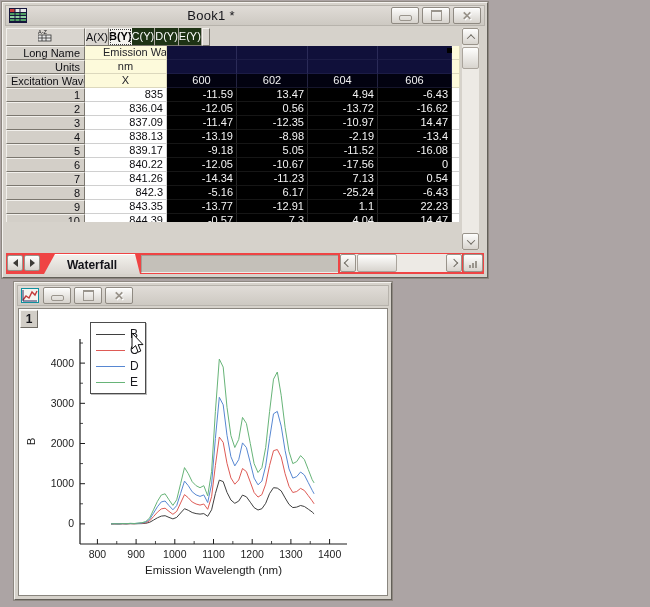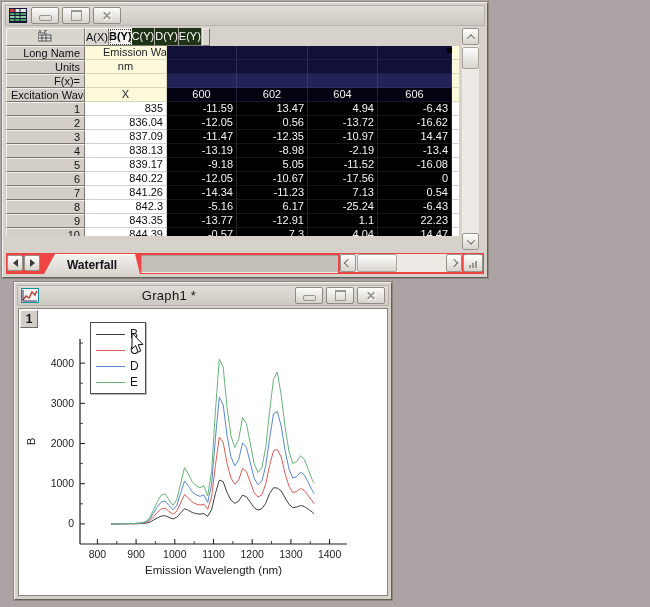--- a/index.html
+++ b/index.html
@@ -61,20 +61,21 @@
     <svg class="appicon" viewBox="0 0 18 15">
       <rect x="0" y="0" width="18" height="15" fill="#16163c"></rect>
       <rect x="1" y="1" width="16" height="3" fill="#e8e8e8"></rect>
       <rect x="1" y="1" width="5" height="3" fill="#c84040"></rect>
       <rect x="1" y="5" width="16" height="2" fill="#4f9e62"></rect>
       <rect x="1" y="8" width="16" height="2" fill="#8fd0a0"></rect>
       <rect x="1" y="11" width="16" height="2" fill="#4f9e62"></rect>
       <line x1="6" y1="1" x2="6" y2="14" stroke="#16163c" stroke-width="1"></line>
       <line x1="11" y1="1" x2="11" y2="14" stroke="#16163c" stroke-width="1"></line>
     </svg>
+    <div class="title-text">Book1 *</div>
     <div class="tb-btns">
       <div class="tb-btn">
           <div class="glyph-min"></div>
         </div>
       <div class="tb-btn">
           <div class="glyph-max"></div>
         </div>
       <div class="tb-btn">
           <div class="glyph-x">✕</div>
         </div>
@@ -109,29 +110,20 @@
       <div class="trow">
         <div class="cell c-rl" style="width:79px;height:14px">Units</div>
         <div class="cell c-cream" style="width:82px;height:14px">nm</div>
         <div class="cell c-sel-h" style="width:70px;height:14px"></div>
         <div class="cell c-sel-h" style="width:71px;height:14px"></div>
         <div class="cell c-sel-h" style="width:70px;height:14px"></div>
         <div class="cell c-sel-h" style="width:74px;height:14px"></div>
         <div class="cell c-cream" style="width:8px;height:14px"></div>
       </div>
       <div class="trow">
-        <div class="cell c-rl" style="width:79px;height:14px">F(x)=</div>
-        <div class="cell c-cream" style="width:82px;height:14px"></div>
-        <div class="cell c-sel-fx" style="width:70px;height:14px"></div>
-        <div class="cell c-sel-fx" style="width:71px;height:14px"></div>
-        <div class="cell c-sel-fx" style="width:70px;height:14px"></div>
-        <div class="cell c-sel-fx" style="width:74px;height:14px"></div>
-        <div class="cell c-cream" style="width:8px;height:14px"></div>
-      </div>
-      <div class="trow">
         <div class="cell c-rl" style="width:79px;height:14px">Excitation Wavel</div>
         <div class="cell c-cream" style="width:82px;height:14px">X</div>
         <div class="cell c-sel-x" style="width:70px;height:14px">600</div>
         <div class="cell c-sel-x" style="width:71px;height:14px">602</div>
         <div class="cell c-sel-x" style="width:70px;height:14px">604</div>
         <div class="cell c-sel-x" style="width:74px;height:14px">606</div>
         <div class="cell c-cream" style="width:8px;height:14px"></div>
       </div>
       <div class="trow">
         <div class="cell c-rl" style="width:79px;height:14px">1</div>
@@ -272,21 +264,20 @@
 
 <div class="window" style="left:14px;top:282px;width:378px;height:318px">
   <div class="titlebar">
     <svg class="appicon" viewBox="0 0 18 15">
       <rect x="0" y="0" width="18" height="15" fill="#0f8f9e"></rect>
       <rect x="1" y="1" width="16" height="13" fill="#f4f4f0"></rect>
       <polyline points="2,12 5,8 8,10 11,4 14,7 16,3" fill="none" stroke="#c23a3a" stroke-width="1.4"></polyline>
       <line x1="2" y1="13" x2="16" y2="13" stroke="#2a2a60" stroke-width="1"></line>
       <line x1="2" y1="2" x2="2" y2="13" stroke="#2a2a60" stroke-width="1"></line>
     </svg>
-    <div class="title-text">Graph1 *</div>
     <div class="tb-btns">
       <div class="tb-btn">
           <div class="glyph-min"></div>
         </div>
       <div class="tb-btn">
           <div class="glyph-max"></div>
         </div>
       <div class="tb-btn">
           <div class="glyph-x">✕</div>
         </div>

